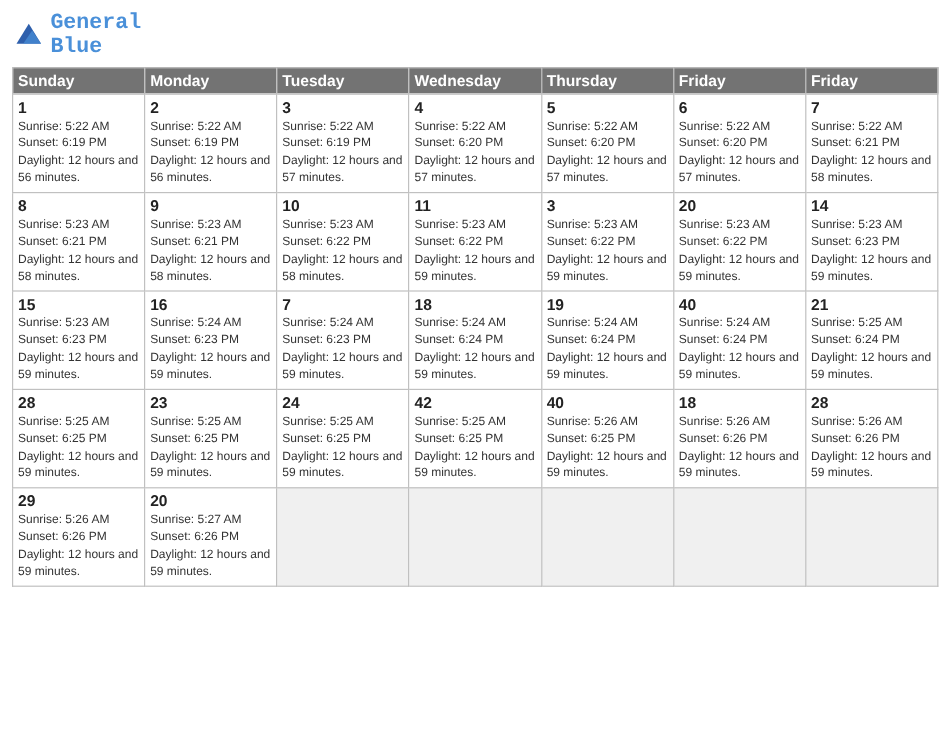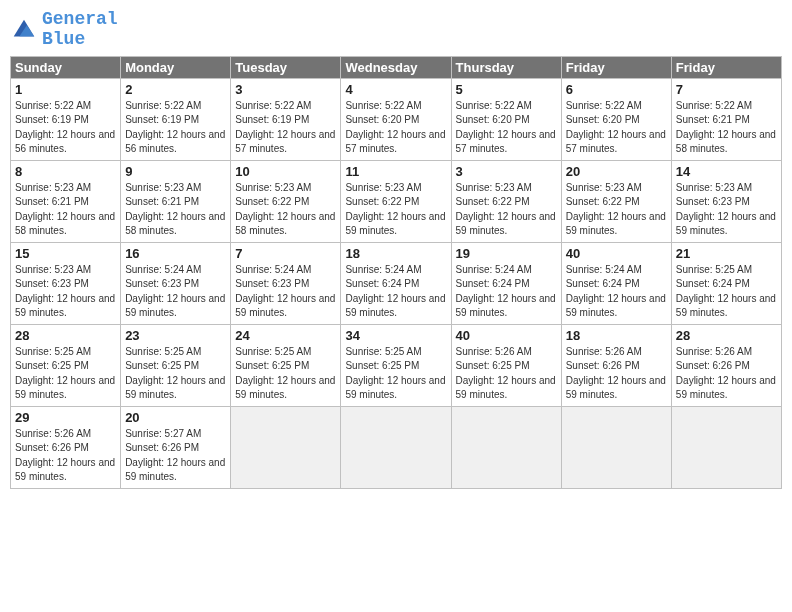--- a/index.html
+++ b/index.html
@@ -221,21 +221,21 @@
         </td>
         <td>
           <span class="day-num">23</span>
           <div class="day-info">Sunrise: 5:25 AM<br>Sunset: 6:25 PM<br>Daylight: 12 hours and 59 minutes.</div>
         </td>
         <td>
           <span class="day-num">24</span>
           <div class="day-info">Sunrise: 5:25 AM<br>Sunset: 6:25 PM<br>Daylight: 12 hours and 59 minutes.</div>
         </td>
         <td>
-          <span class="day-num">34</span>
+          <span class="day-num">42</span>
           <div class="day-info">Sunrise: 5:25 AM<br>Sunset: 6:25 PM<br>Daylight: 12 hours and 59 minutes.</div>
         </td>
         <td>
           <span class="day-num">40</span>
           <div class="day-info">Sunrise: 5:26 AM<br>Sunset: 6:25 PM<br>Daylight: 12 hours and 59 minutes.</div>
         </td>
         <td>
           <span class="day-num">18</span>
           <div class="day-info">Sunrise: 5:26 AM<br>Sunset: 6:26 PM<br>Daylight: 12 hours and 59 minutes.</div>
         </td>

